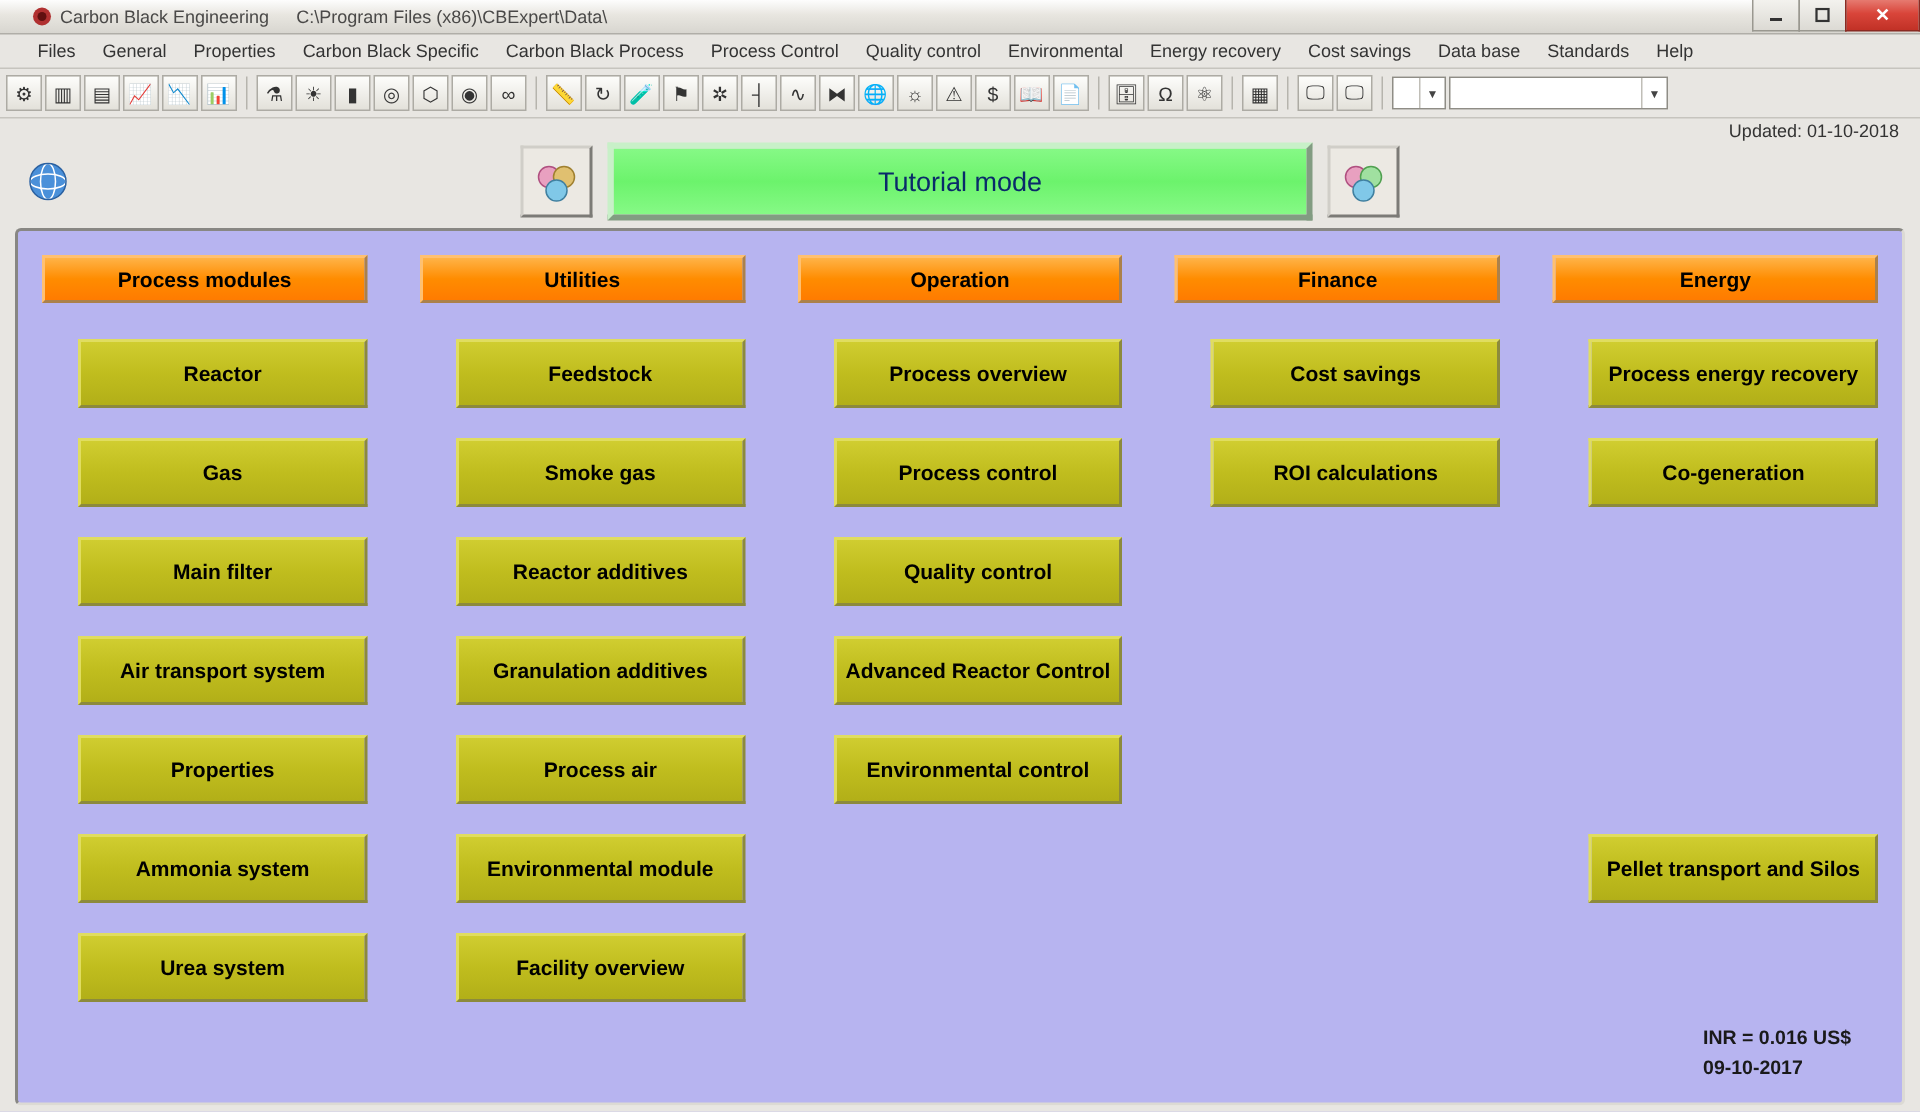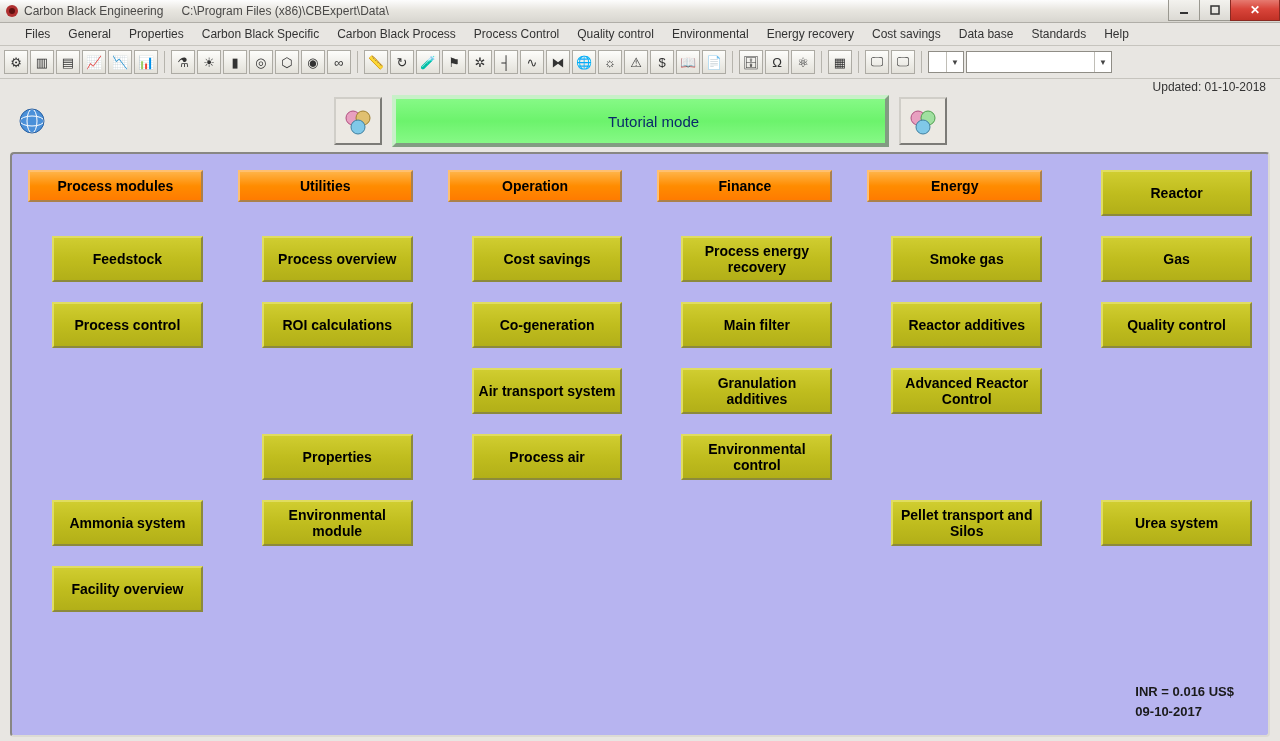--- a/index.html
+++ b/index.html
@@ -12,21 +12,21 @@
   user-select: none;
 }
 
 
 .titlebar {
   height: 22px;
   background: linear-gradient(to bottom, #fdfdfd 0%, #e8e6e0 45%, #d8d6d0 100%);
   border-bottom: 1px solid #b0aea8;
   display: flex;
   align-items: center;
-  padding-left: 4px;
+  padding-left: 20px;
   position: relative;
 }
 .titlebar .app-icon {
   width: 16px; height: 16px;
   margin-right: 4px;
   display: inline-block;
 }
 .titlebar .title-text { color: #4a4948; font-size: 12px; }
 .titlebar .path-text  { color: #4a4948; font-size: 12px; margin-left: 18px; }
 .win-buttons {
@@ -135,39 +135,38 @@
   background: #ece9e3;
   display: flex; align-items: center; justify-content: center;
   margin: 0 10px;
 }
 .mode-center {
   width: 462px; height: 44px;
   border: 4px outset #c8f0c8;
   background: linear-gradient(to bottom, #86f986 0%, #6cf36c 50%, #86f986 100%);
   display: flex; align-items: center; justify-content: center;
   color: #0a2a6a;
-  font-size: 15px;
+  font-size: 18px;
   font-weight: 500;
-  padding-left: 27px;
 }
 
 
 .main-panel {
   position: absolute;
   left: 10px; right: 10px;
   top: 152px; bottom: 4px;
   background: #b7b4f0;
   border: 2px inset #dcdad4;
   border-radius: 4px;
   padding: 16px 16px 0 16px;
   box-sizing: border-box;
 }
 .grid {
   display: grid;
-  grid-template-columns: repeat(6, 1fr);
+  grid-template-columns: repeat(5, 1fr);
   column-gap: 35px;
   row-gap: 24px;
 }
 .cell { height: 42px; padding-left: 24px; }
 .empty { visibility: hidden; }
 
 .col-header {
   background: linear-gradient(to bottom, #ffb347 0%, #ff8c00 50%, #ff7b00 100%);
   border: 2px outset #ffc070;
   height: 28px;
@@ -335,24 +334,24 @@
       <div class="cell">
         <div class="btn">Process overview</div>
       </div>
       <div class="cell">
         <div class="btn">Cost savings</div>
       </div>
       <div class="cell">
         <div class="btn">Process energy recovery</div>
       </div>
       <div class="cell">
+        <div class="btn">Gas</div>
+      </div>
+      <div class="cell">
         <div class="btn">Smoke gas</div>
-      </div>
-      <div class="cell">
-        <div class="btn">Gas</div>
       </div>
       <div class="cell">
         <div class="btn">Process control</div>
       </div>
       <div class="cell">
         <div class="btn">ROI calculations</div>
       </div>
       <div class="cell">
         <div class="btn">Co-generation</div>
       </div>

